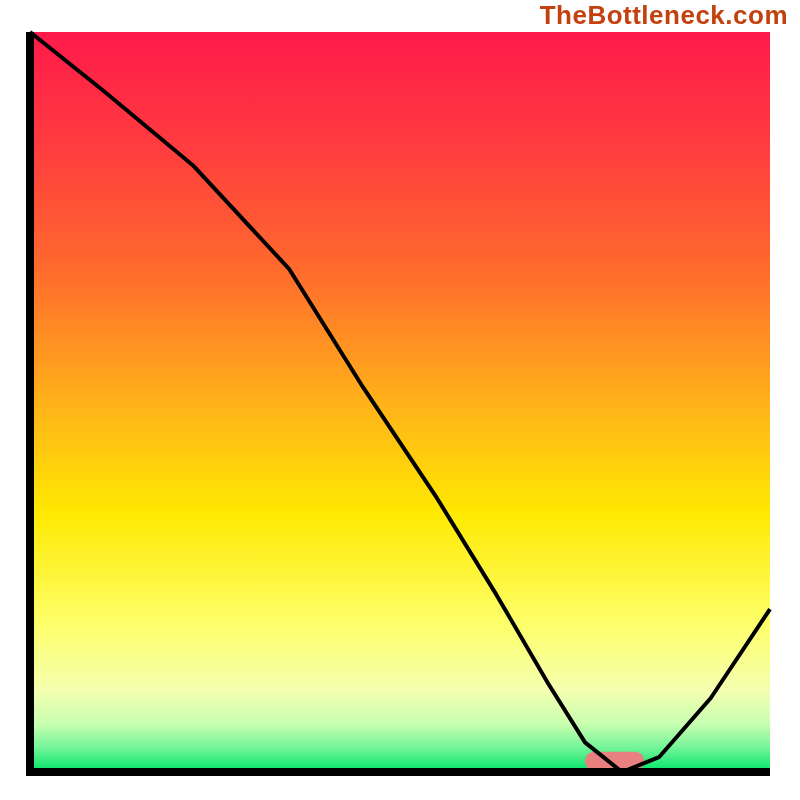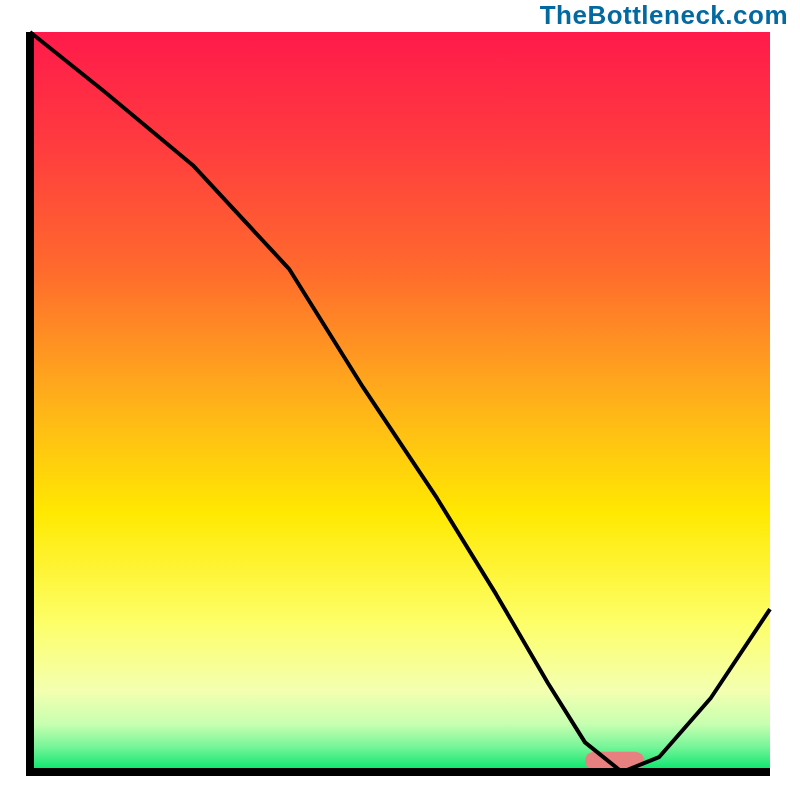--- a/index.html
+++ b/index.html
@@ -15,21 +15,21 @@
     position: absolute;
     left: 0; top: 0;
     width: 800px; height: 800px;
   }
   .attribution {
     position: absolute;
     top: 0;
     right: 12px;
     font-size: 26px;
     font-weight: 600;
-    color: #0369a1;
+    color: #c2410c;
     letter-spacing: 0.5px;
   }
   svg { display: block; }
 </style>
 </head>
 <body>
 
 <div class="frame">
   <div class="attribution">TheBottleneck.com</div>
   <svg id="plot" width="800" height="800">

